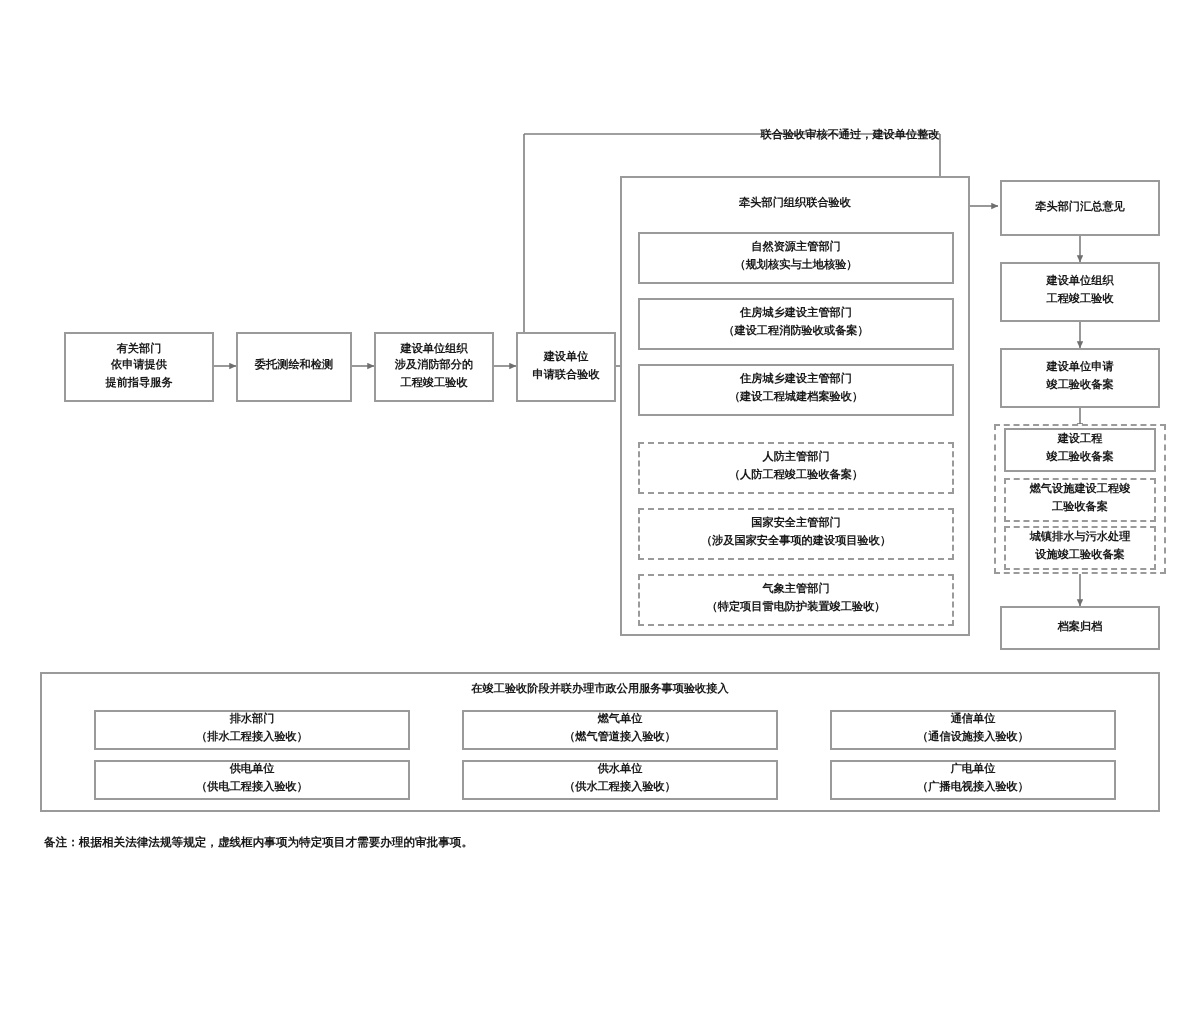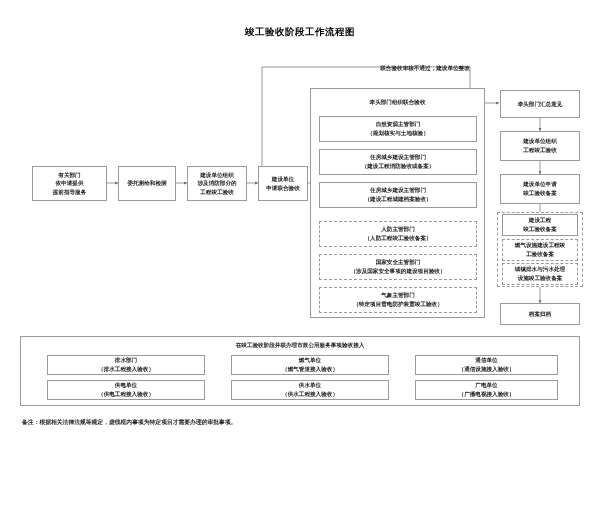--- a/index.html
+++ b/index.html
@@ -87,21 +87,20 @@
   .txt-lines {
     display: block;
   }
   .txt-lines span { display: block; }
 </style>
 </head>
 <body>
 
 <div id="canvas">
 
-  <div class="title">竣工验收阶段工作流程图</div>
 
   <svg class="lines" viewBox="0 0 600 508">
     <defs>
       <marker id="ah" markerWidth="5" markerHeight="5" refX="4.2" refY="2" orient="auto">
         <path d="M0,0 L4.4,2 L0,4 z" fill="#6f6f6f"></path>
       </marker>
     </defs>
     <g stroke="#7f7f7f" stroke-width="0.8" fill="none">
 
       <line x1="107" y1="183" x2="118" y2="183" marker-end="url(#ah)"></line>

